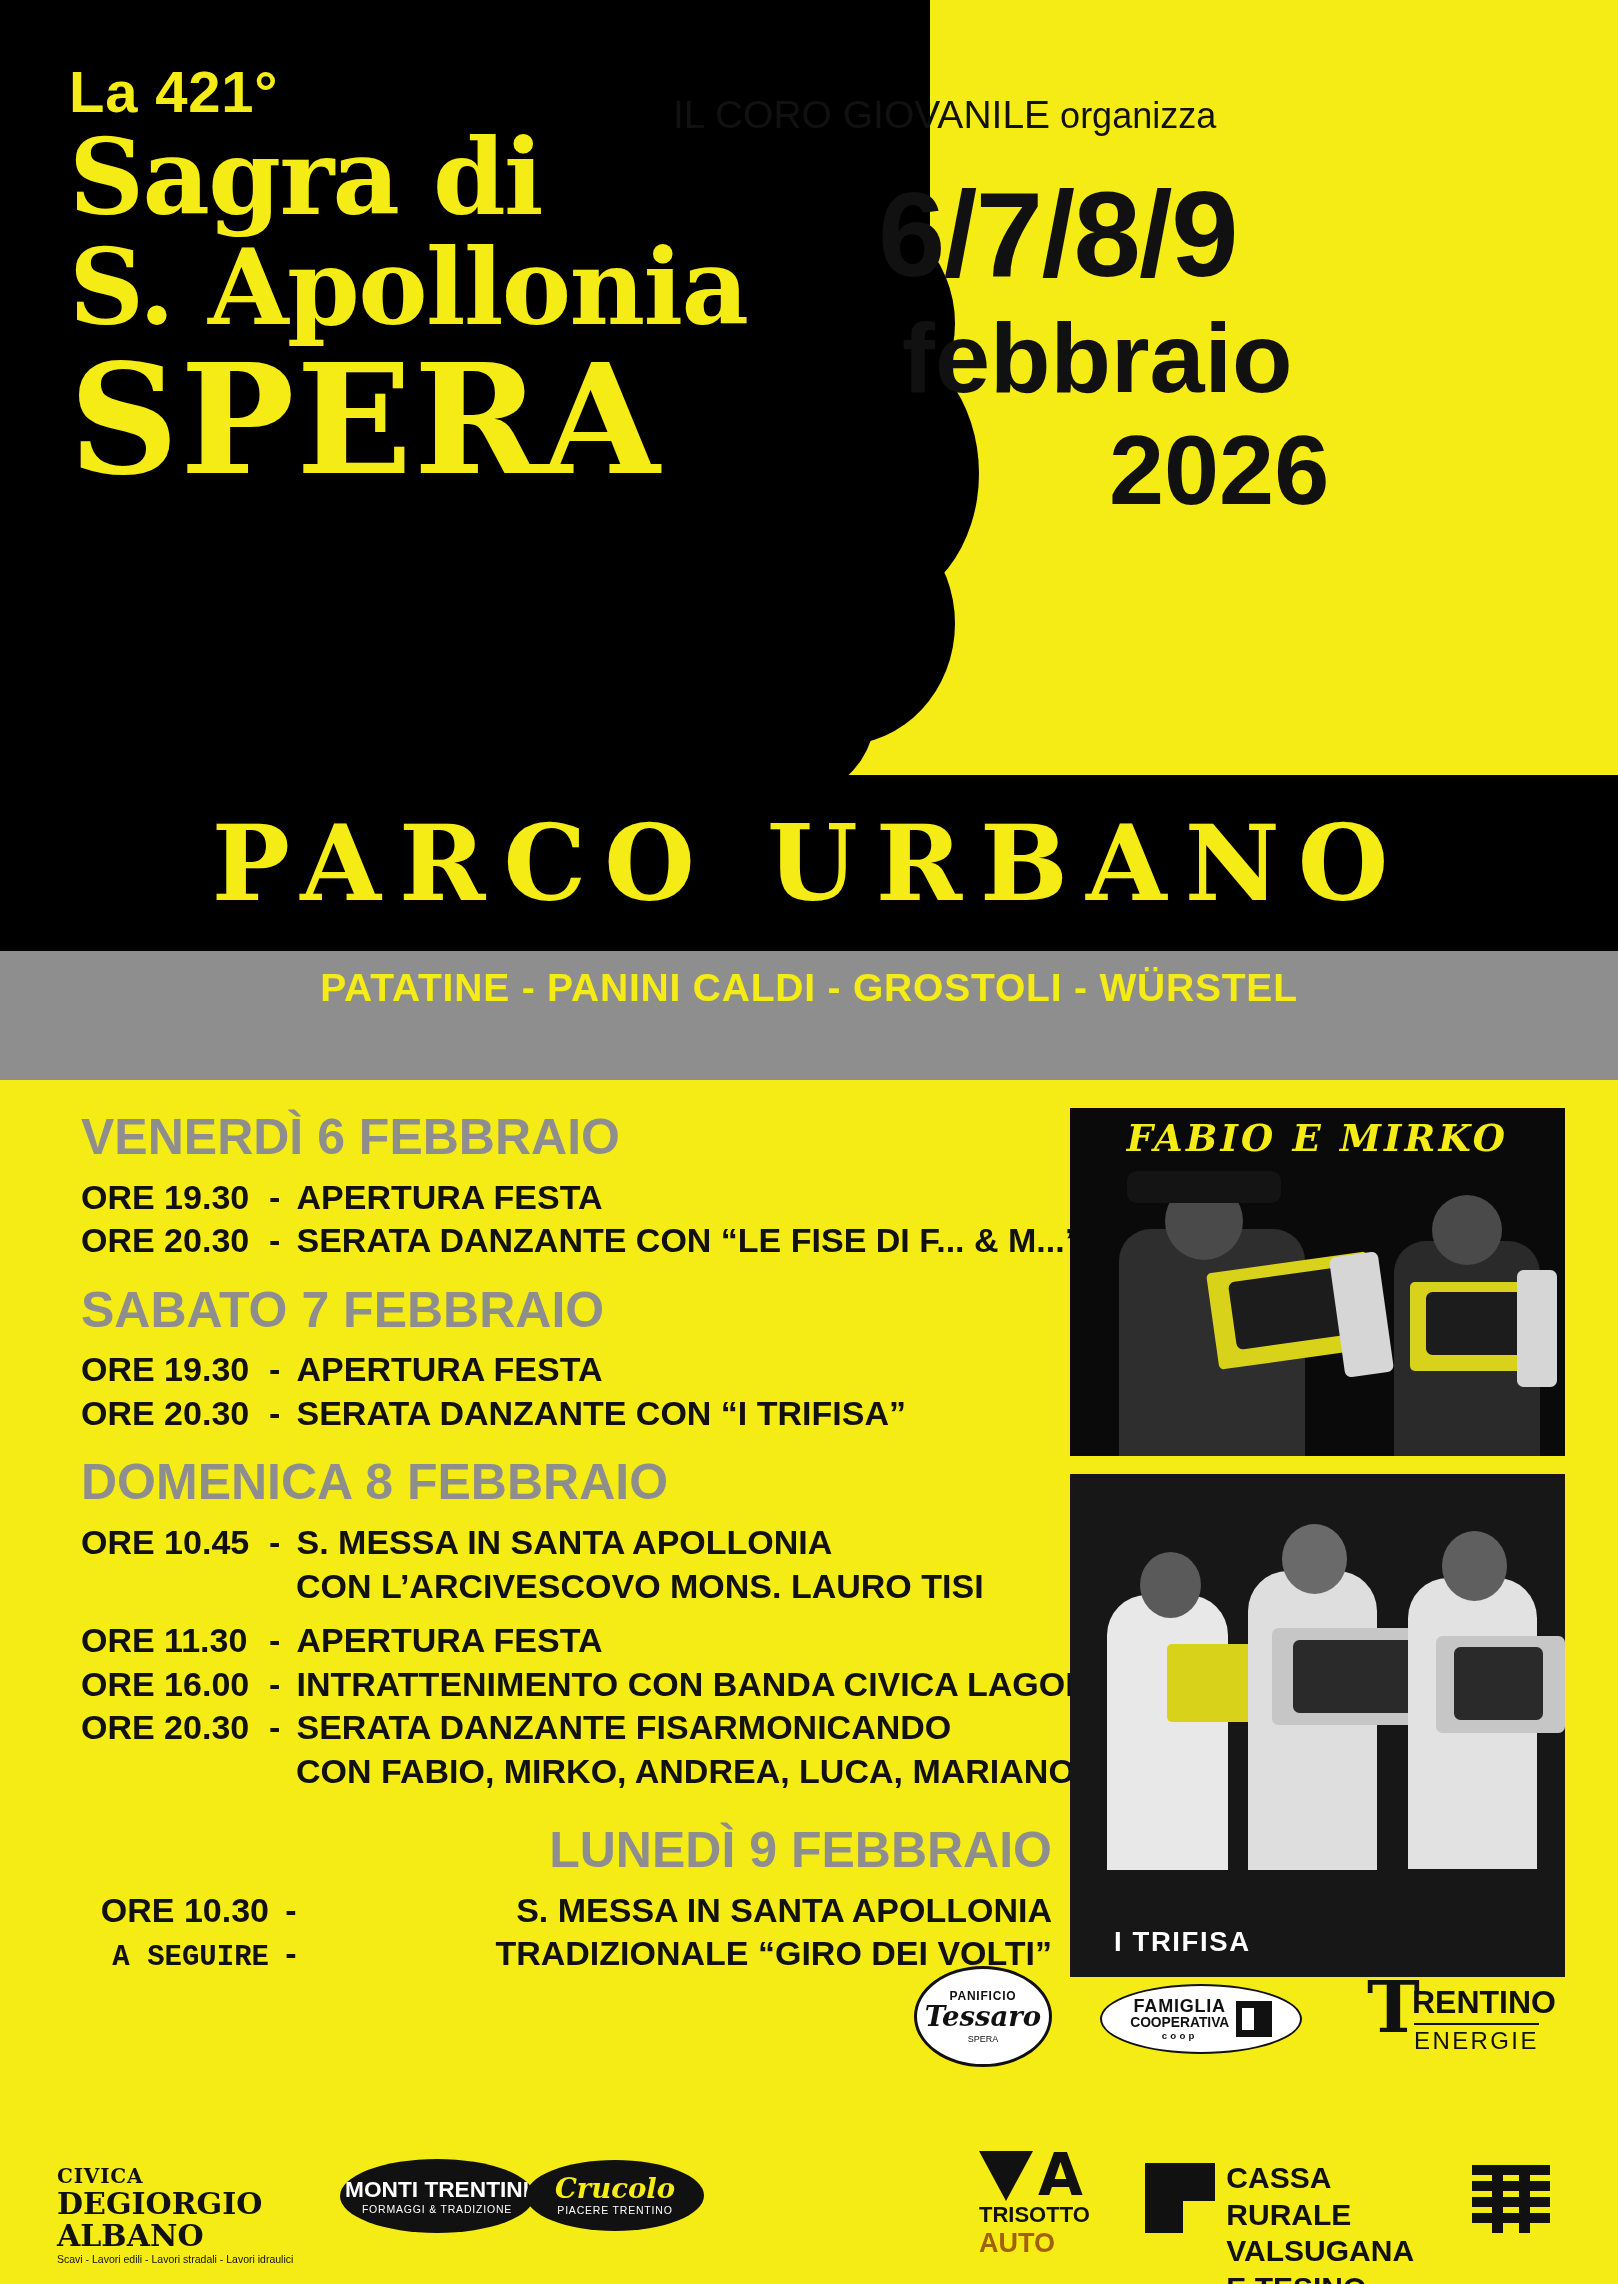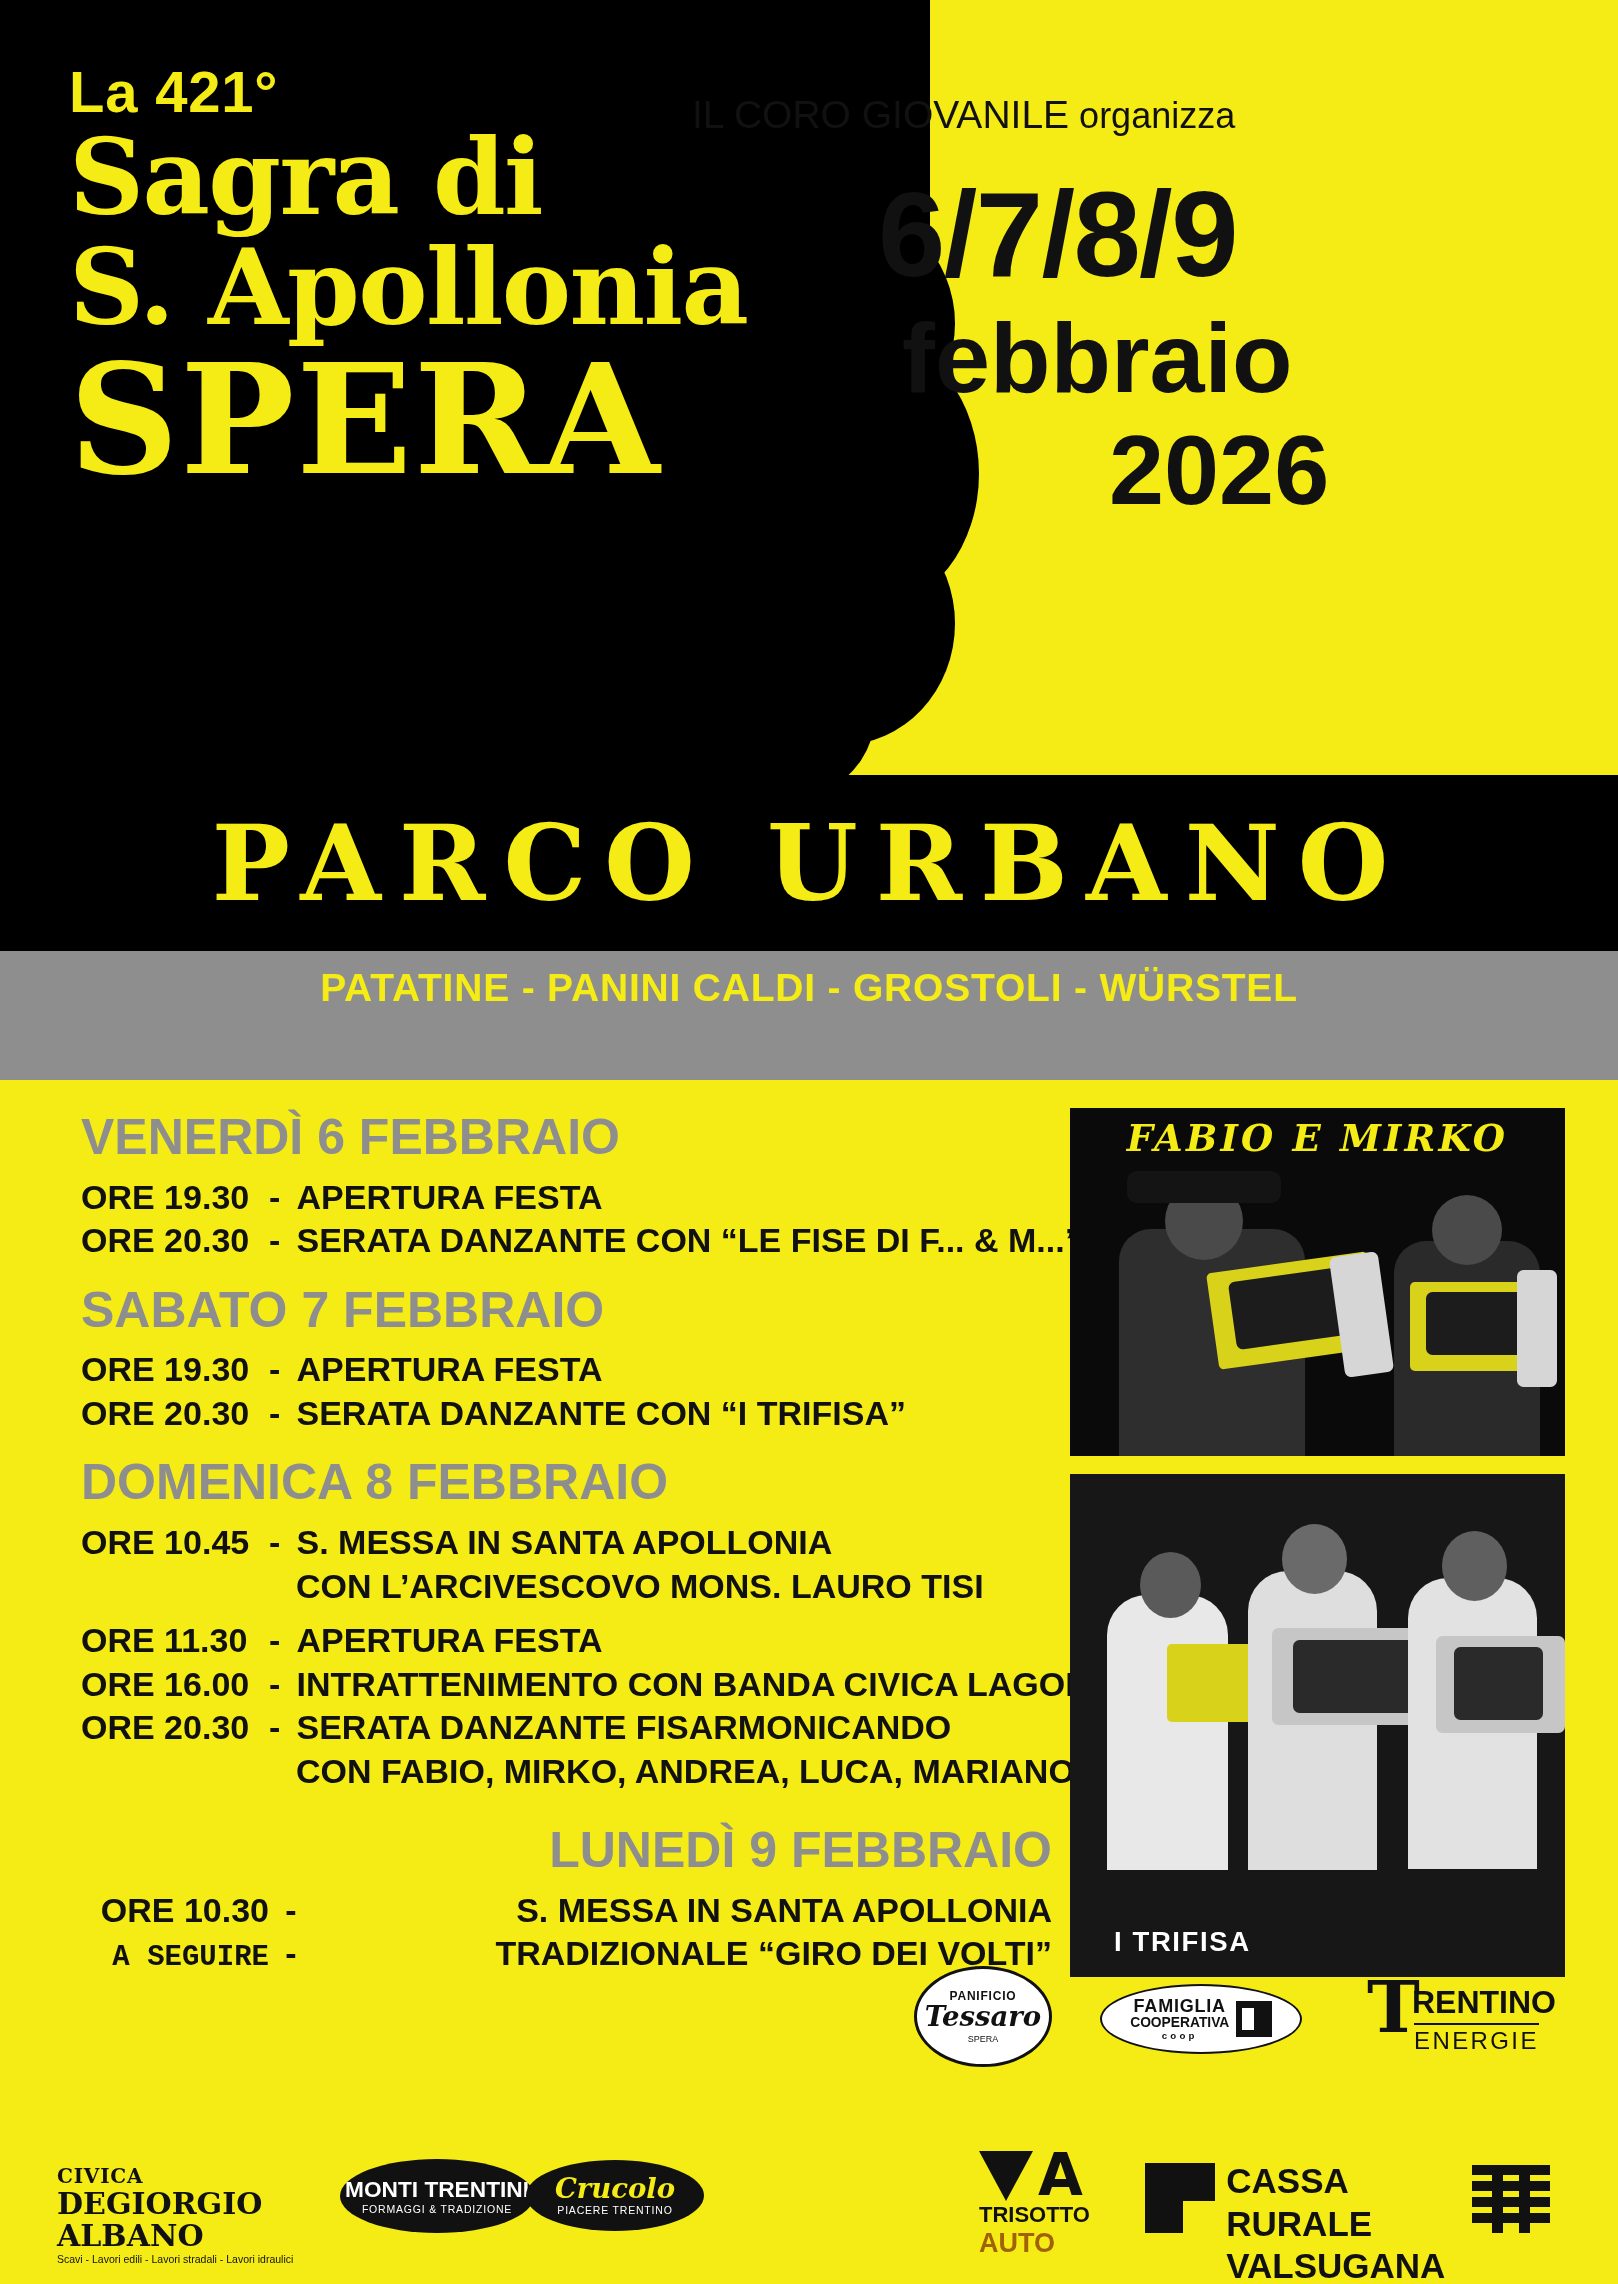--- a/index.html
+++ b/index.html
@@ -120,21 +120,21 @@
     font-weight: bold;
     font-size: 152px;
     line-height: 0.95;
     letter-spacing: 1.6px;
     margin-top: 8px;
   }
 
   
   #organizer-line {
     position: absolute;
-    left: 692px;
+    left: 673px;
     top: 93px;
     z-index: 6;
     color: #111111;
     font-size: 36px;
     font-weight: normal;
     white-space: nowrap;
   }
   #organizer-line .strong {
     font-size: 39px;
     font-weight: normal;
@@ -628,21 +628,21 @@
     content: "";
     position: absolute;
     right: 0;
     bottom: 0;
     width: 32px;
     height: 32px;
     background: #f5ec16;
   }
   #sp-cassa .lines div {
     font-weight: bold;
-    font-size: 35px;
+    font-size: 30px;
     color: #111;
     line-height: 1.22;
     letter-spacing: 0px;
   }
   #sp-cassa-coop {
     left: 1464px;
     top: 24px;
     width: 105px;
     height: 89px;
   }

